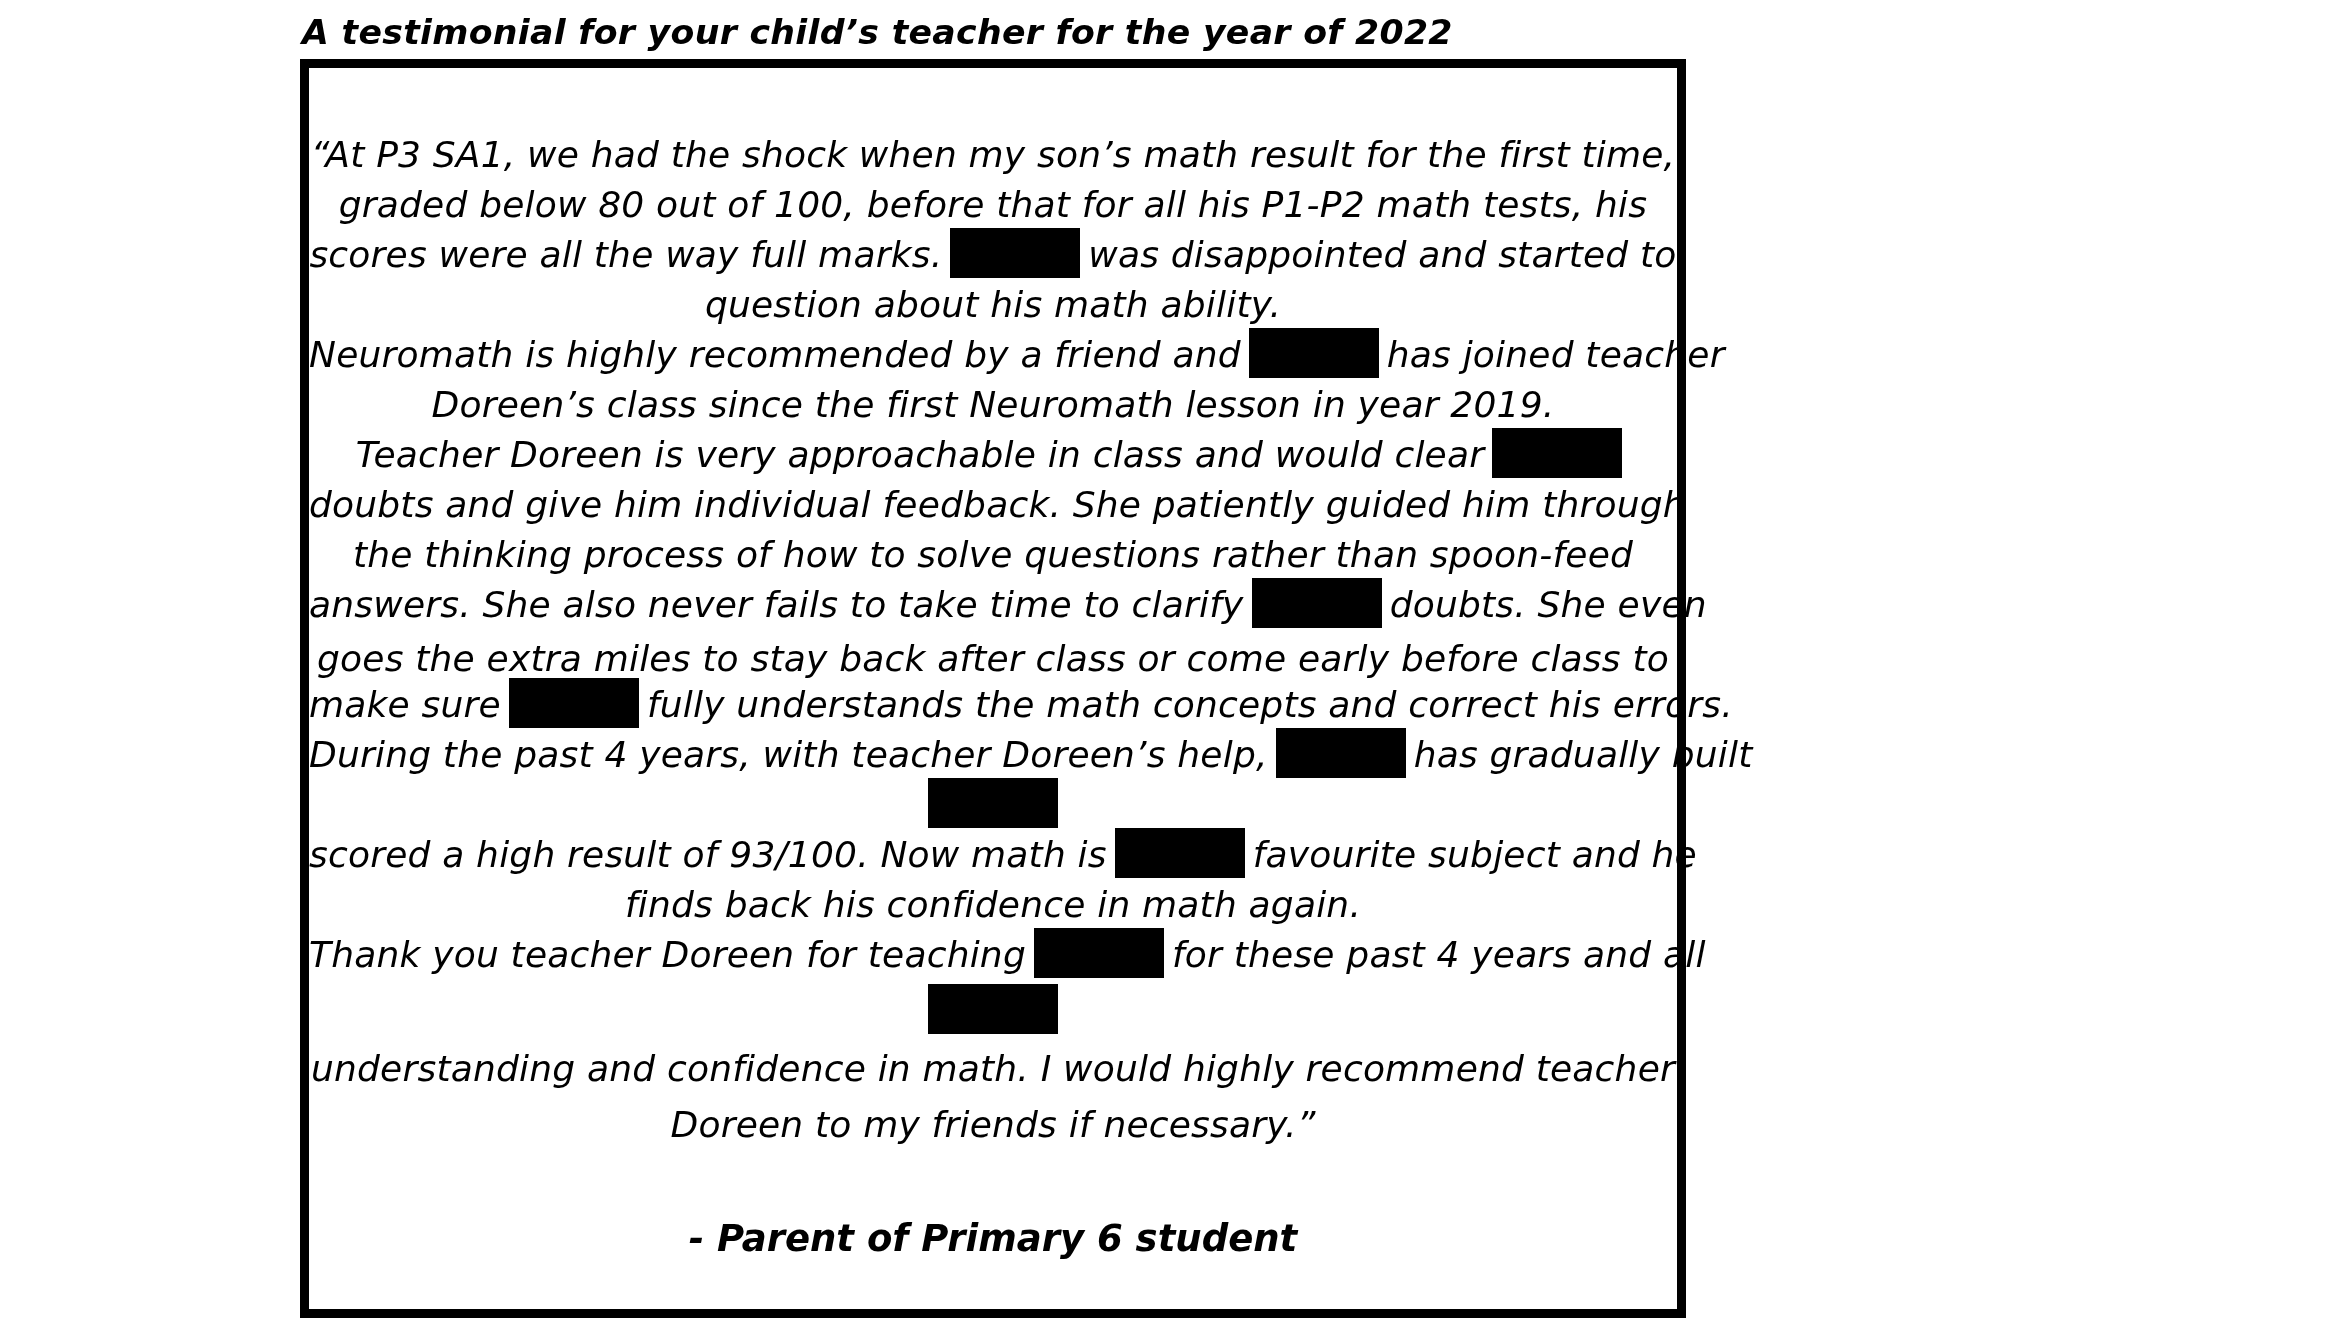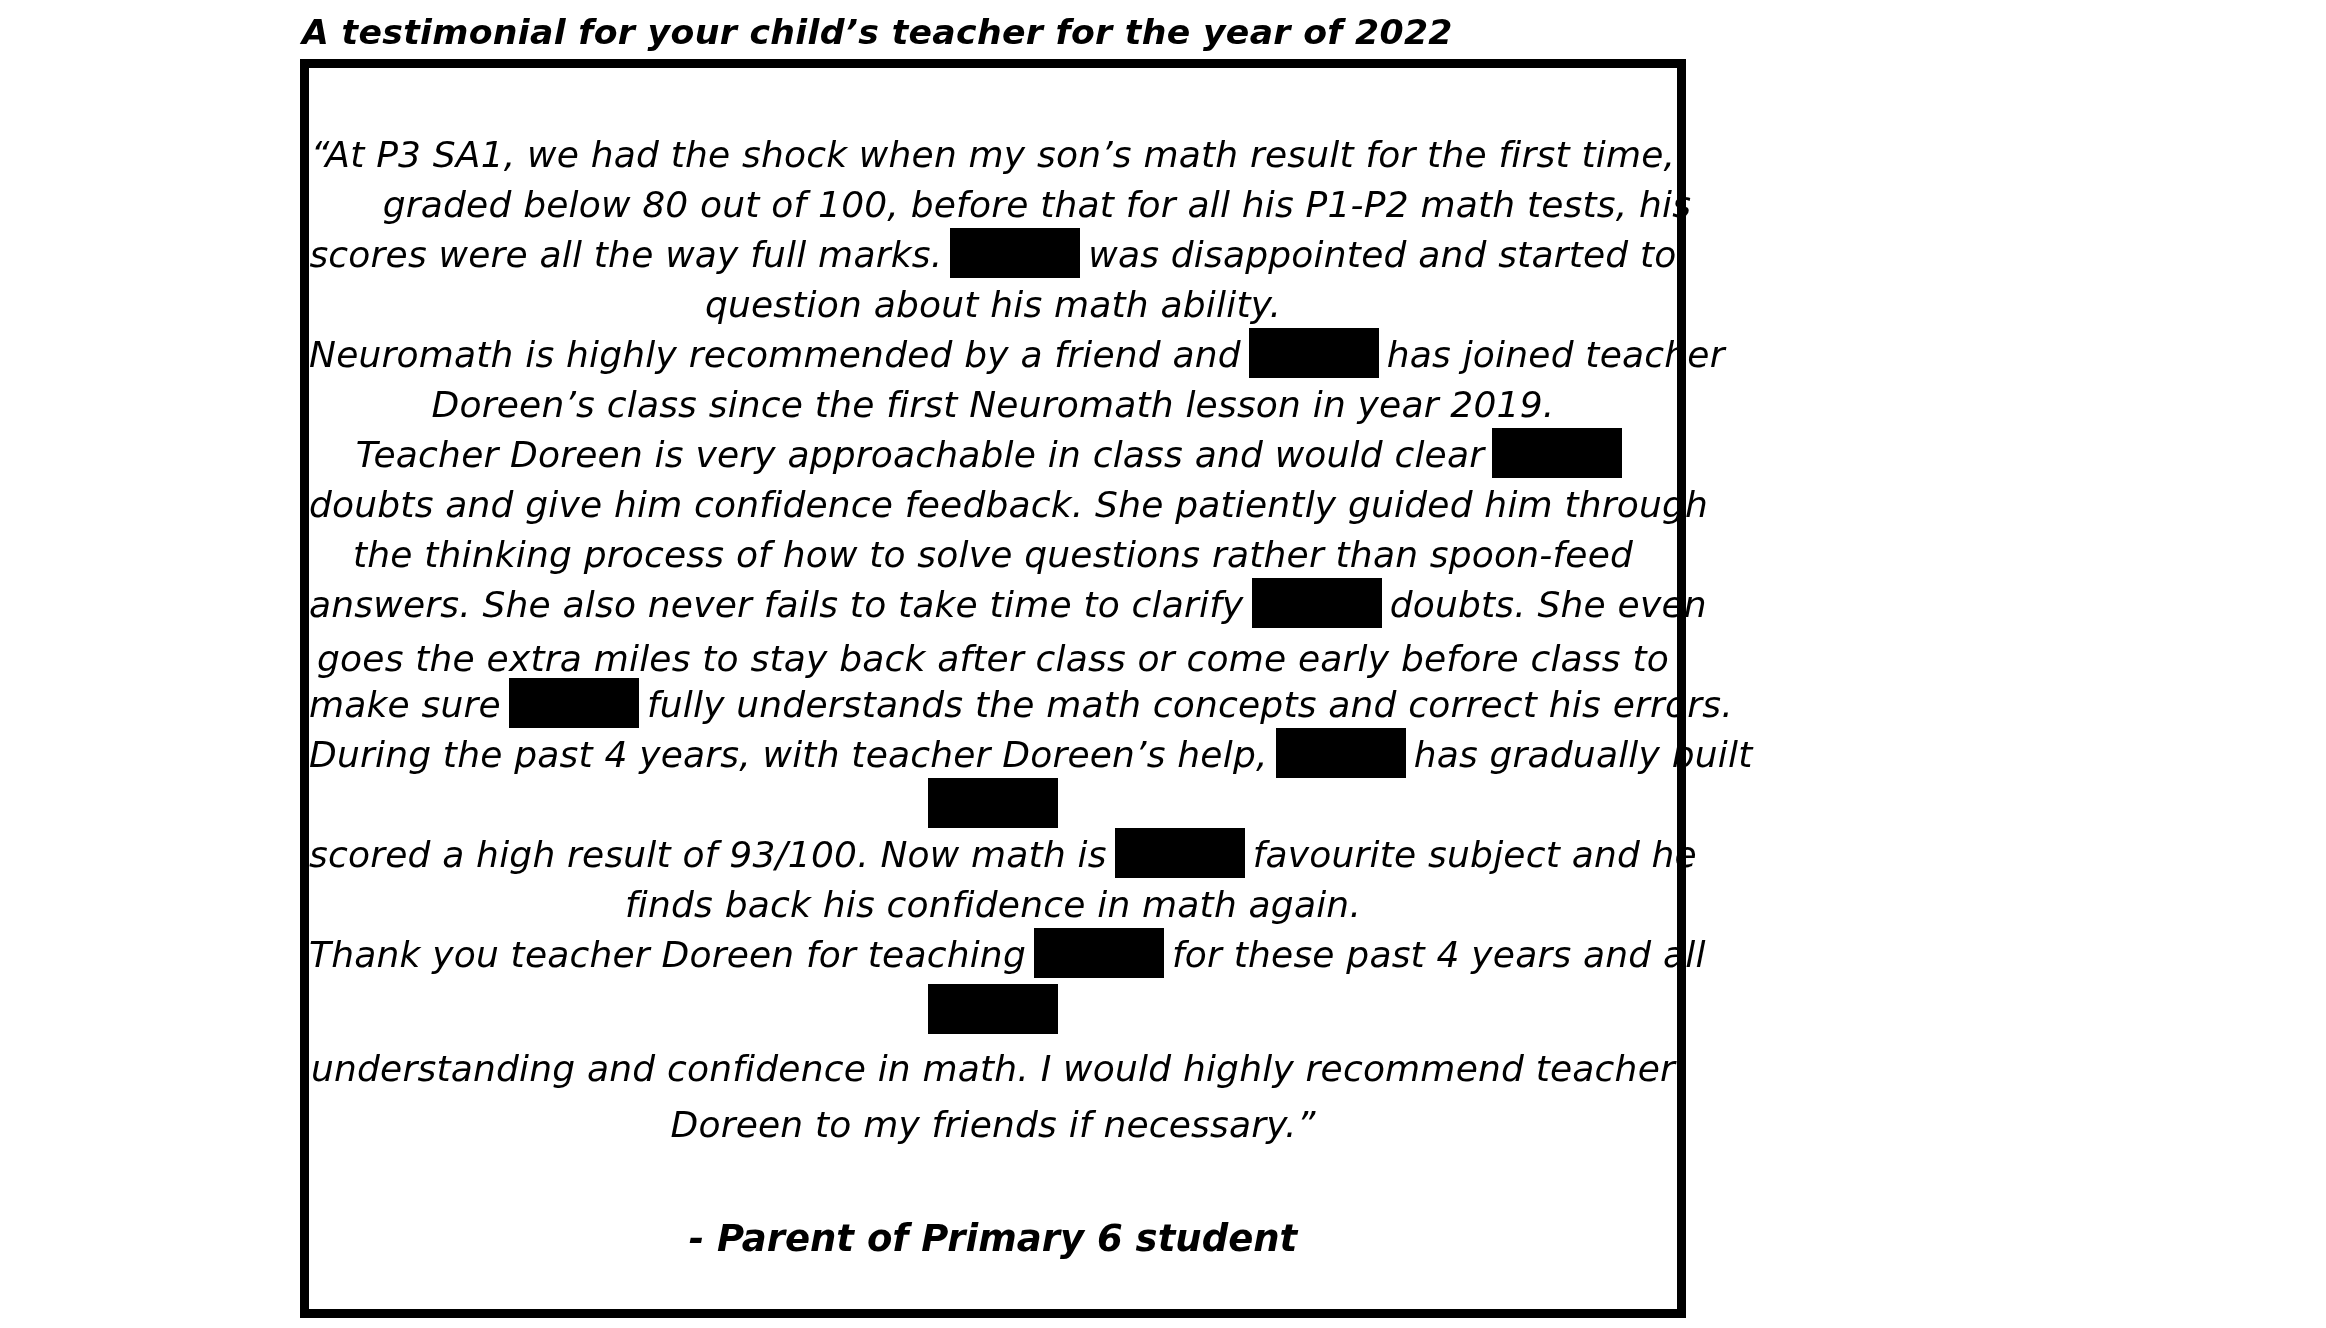--- a/index.html
+++ b/index.html
@@ -88,27 +88,27 @@
     }
   </style>
 </head>
 <body>
 
 <h1 class="doc-title">A testimonial for your child’s teacher for the year of 2022</h1>
 
 <div class="testimonial-box">
   <div class="quote-body">
     <div class="line" style="top: 62px; display: block;"><span>“At P3 SA1, we had the shock when my son’s math result for the first time,</span></div>
-    <div class="line" style="top: 112px; display: block; margin-left: 44px;"><span>graded below 80 out of 100, before that for all his P1-P2 math tests, his</span></div>
+    <div class="line" style="top: 112px; display: block;"><span>graded below 80 out of 100, before that for all his P1-P2 math tests, his</span></div>
     <div class="line" style="top: 162px; display: block;"><span>scores were all the way full marks.</span><span class="redact"></span><span>was disappointed and started to</span></div>
     <div class="line" style="top: 212px; display: block;"><span>question about his math ability.</span></div>
     <div class="line" style="top: 262px; display: block;"><span>Neuromath is highly recommended by a friend and</span><span class="redact"></span><span>has joined teacher</span></div>
     <div class="line" style="top: 312px; display: block;"><span>Doreen’s class since the first Neuromath lesson in year 2019.</span></div>
     <div class="line" style="top: 362px; display: block;"><span>Teacher Doreen is very approachable in class and would clear</span><span class="redact"></span></div>
-    <div class="line" style="top: 412px; display: block;"><span>doubts and give him confidence feedback. She patiently guided him through</span></div>
+    <div class="line" style="top: 412px; display: block;"><span>doubts and give him individual feedback. She patiently guided him through</span></div>
     <div class="line" style="top: 462px; display: block;"><span>the thinking process of how to solve questions rather than spoon-feed</span></div>
     <div class="line" style="top: 512px; display: block;"><span>answers. She also never fails to take time to clarify</span><span class="redact"></span><span>doubts. She even</span></div>
     <div class="line" style="top: 566px; display: block;"><span>goes the extra miles to stay back after class or come early before class to</span></div>
     <div class="line" style="top: 612px; display: block;"><span>make sure</span><span class="redact"></span><span>fully understands the math concepts and correct his errors.</span></div>
     <div class="line" style="top: 662px; display: block;"><span>During the past 4 years, with teacher Doreen’s help,</span><span class="redact"></span><span>has gradually built</span></div>
     <div class="line" style="top: 712px; display: block;"><span class="redact"></span></div>
     <div class="line" style="top: 762px; display: block;"><span>scored a high result of 93/100. Now math is</span><span class="redact"></span><span>favourite subject and he</span></div>
     <div class="line" style="top: 812px; display: block;"><span>finds back his confidence in math again.</span></div>
     <div class="line" style="top: 862px; display: block;"><span>Thank you teacher Doreen for teaching</span><span class="redact"></span><span>for these past 4 years and all</span></div>
     <div class="line" style="top: 918px; display: block;"><span class="redact"></span></div>

